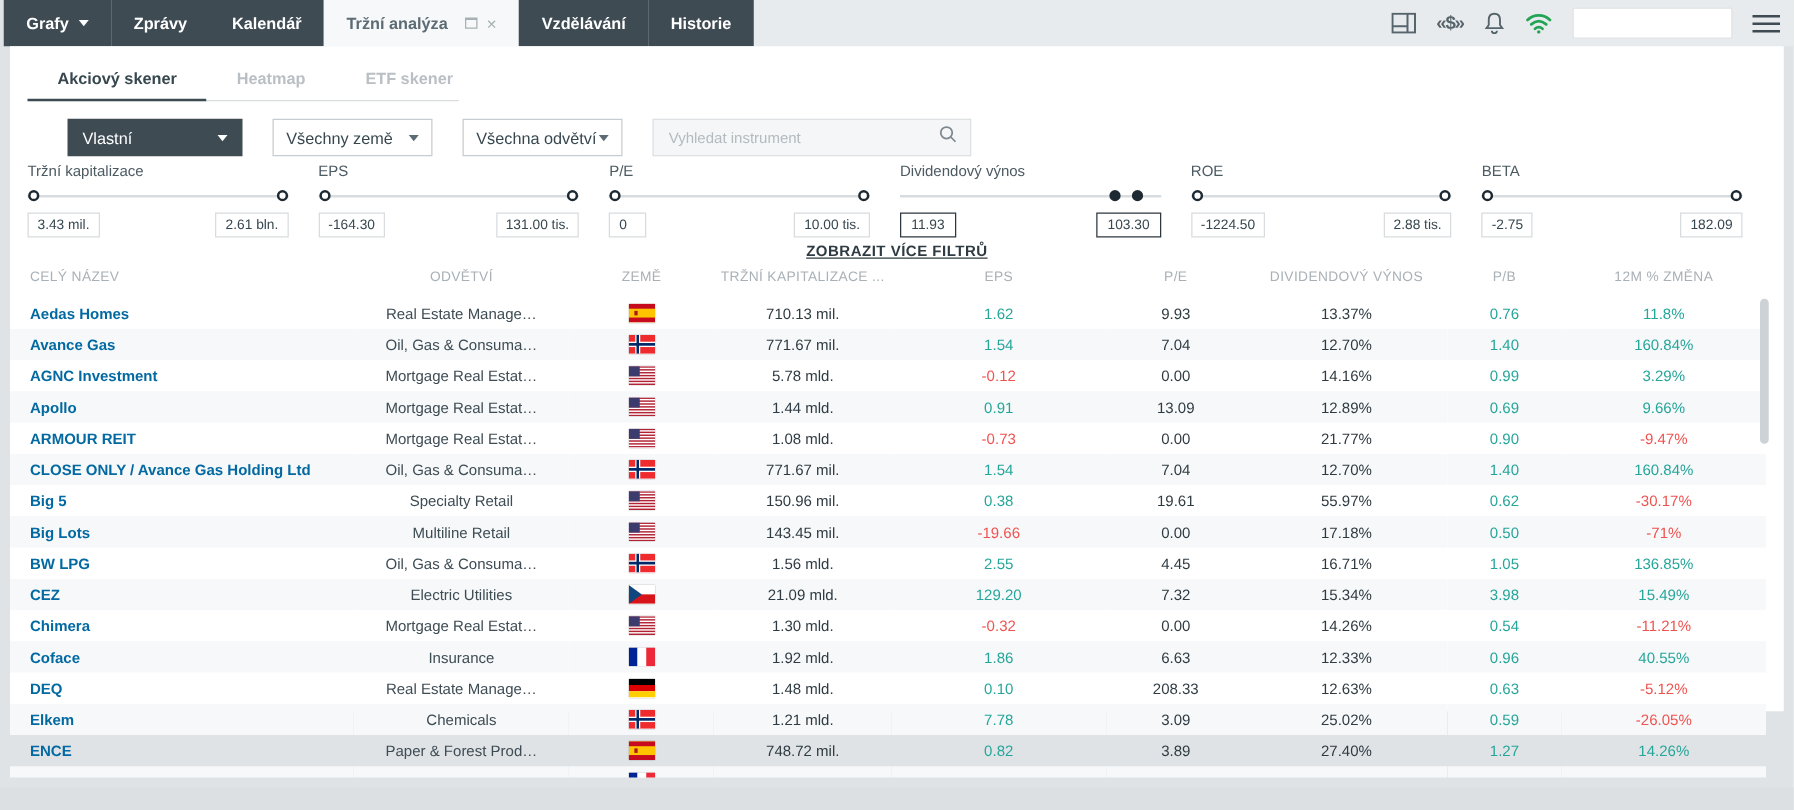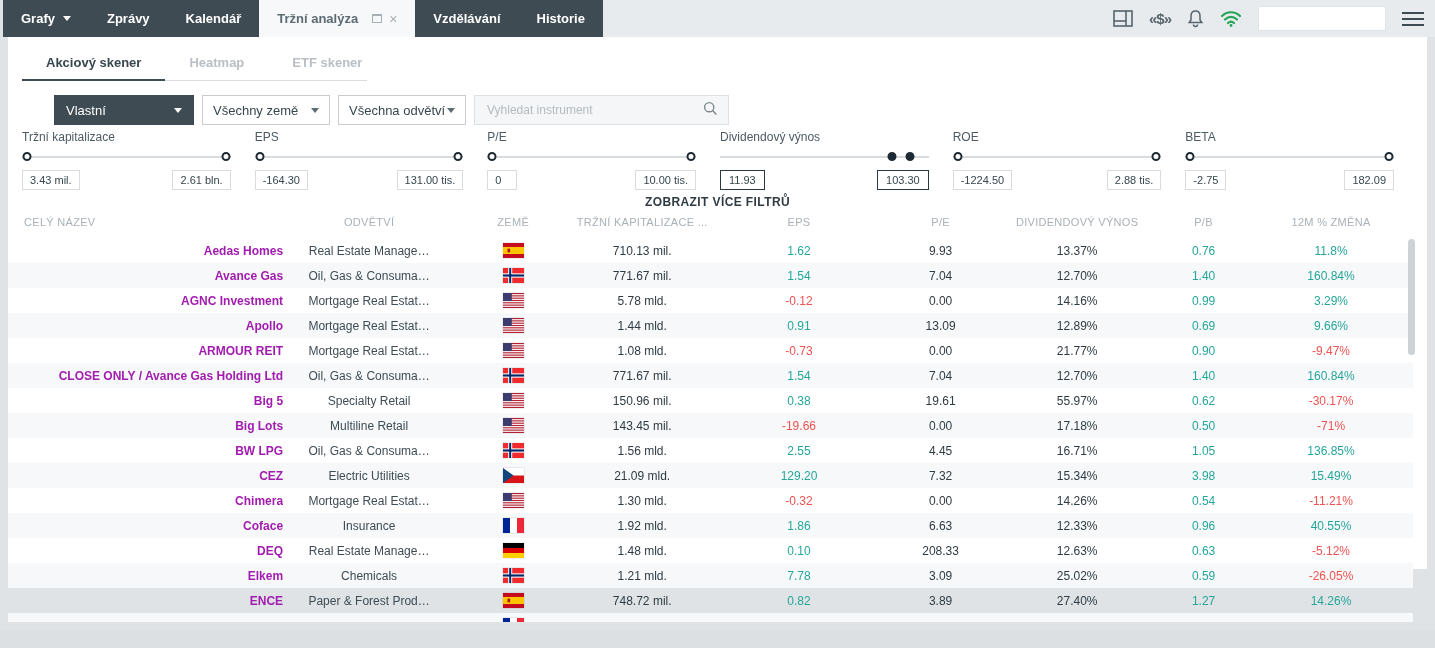--- a/index.html
+++ b/index.html
@@ -33,21 +33,21 @@
   .content { position:absolute; left:8px; top:37px; width:1419px; height:532px; background:#fff; }
   .footer-bar { position:absolute; left:0; bottom:0; width:1435px; height:18px; background:#dce0e3; }
 
   
   .subtabs { position:absolute; top:8px; left:14px; display:flex; border-bottom:1px solid #d9dde0; width:345px; }
   .subtab { padding:10px 24px 9px; font-size:13px; font-weight:bold; color:#b9bfc4; cursor:pointer;
     border-bottom:2px solid transparent; margin-bottom:-1px; white-space:nowrap; }
   .subtab.active { color:#37474f; border-bottom-color:#3e4b53; }
 
   
-  .filter-row { position:absolute; top:58px; left:14px; display:flex; gap:8px;padding-left:32px; }
+  .filter-row { position:absolute; top:58px; left:14px; display:flex; gap:24px;padding-left:32px; }
   .dd { height:30px; display:flex; align-items:center; justify-content:space-between;
     font-size:13px; cursor:pointer; }
   .dd-dark { width:140px; background:#3e4b53; color:#fff; padding:0 12px; }
   .dd-dark .caret-down { border-top-color:#fff; }
   .dd-light { width:128px; background:#fff; color:#37474f; border:1px solid #c7ccd0; padding:0 10px; }
   .dd-light .caret-down { border-top-color:#5c6b74; }
   .inst-search { width:255px; height:30px; background:#f4f6f7; border:1px solid #dde1e3;
     display:flex; align-items:center; padding:0 10px; }
   .inst-search input { flex:1; border:none; background:transparent; outline:none;
     font-size:12px; color:#37474f; font-family:inherit; }
@@ -63,31 +63,31 @@
     border:2.5px solid #1e2a33; background:#fff; transform:translateX(-50%); cursor:pointer; }
   .handle.filled { background:#1e2a33; }
   .slider-vals { display:flex; justify-content:space-between; margin-top:8px; }
   .val-box { border:1px solid #d8dcde; background:#fff; font-size:11px; color:#37474f;
     padding:3px 7px; min-width:30px; text-align:left; white-space:nowrap; }
   .val-box.active { border:1px solid #2c373e; padding:3px 8px; }
 
   
   .more-filters { position:absolute; top:155px; left:0; width:1419px; text-align:center; }
   .more-filters a { font-size:12px; font-weight:bold; color:#2f3b42; letter-spacing:.4px;
-    cursor:pointer; }
+    text-decoration:underline; cursor:pointer; }
 
   
   .table-wrap { position:absolute; top:173px; left:0; width:1405px; height:412px; overflow:hidden; }
   table { border-collapse:collapse; table-layout:fixed; width:1405px; }
   th { font-size:11px; font-weight:normal; color:#a9b1b7; letter-spacing:.3px;
     padding:6px 0 10px; white-space:nowrap; overflow:hidden; }
   td { height:25px; padding:0; font-size:12px; white-space:nowrap; overflow:hidden; }
   tr.zebra { background:#f6f8f9; }
   .c-left { text-align:left; } .c-center { text-align:center; }
-  td.name { font-weight:bold; color:#a21caf; padding-left:16px;text-align:right; }
+  td.name { font-weight:bold; color:#0369a1; padding-left:16px; }
   th.name { text-align:left; padding-left:16px; }
   td.sector { color:#3e4c54; }
   td.neutral { color:#2f3b42; }
   .flag { display:inline-block; vertical-align:middle; width:21px; height:15px; box-shadow:0 0 1px rgba(0,0,0,.35); }
 
   
   .scroll-thumb { position:absolute; right:12px; top:202px; width:7px; height:116px;
     border-radius:4px; background:#ccd2d6; cursor:pointer; }
 </style>
 </head>

